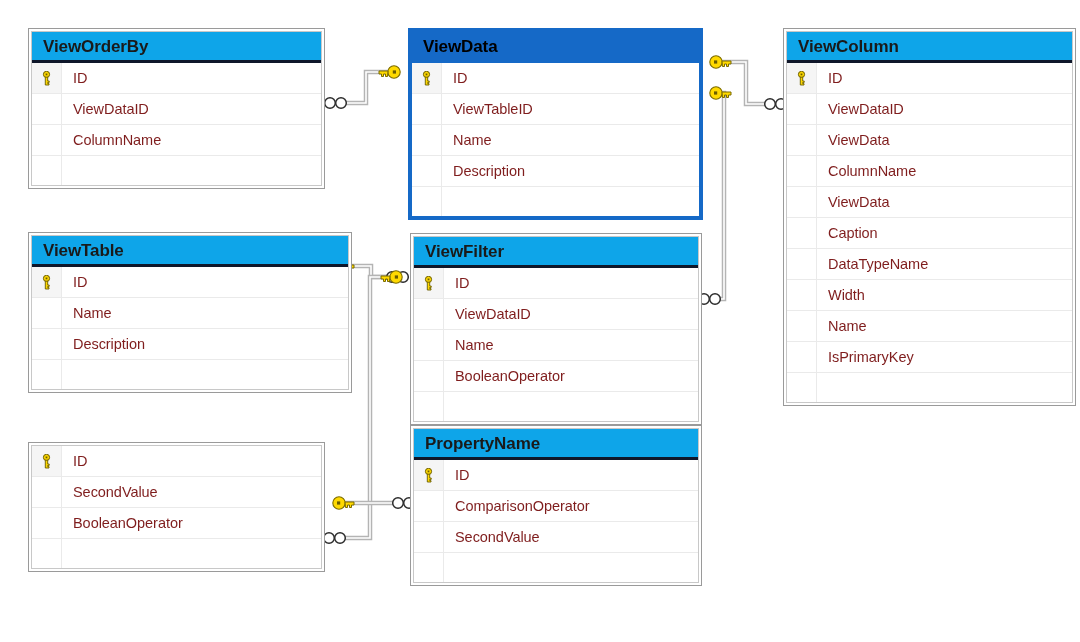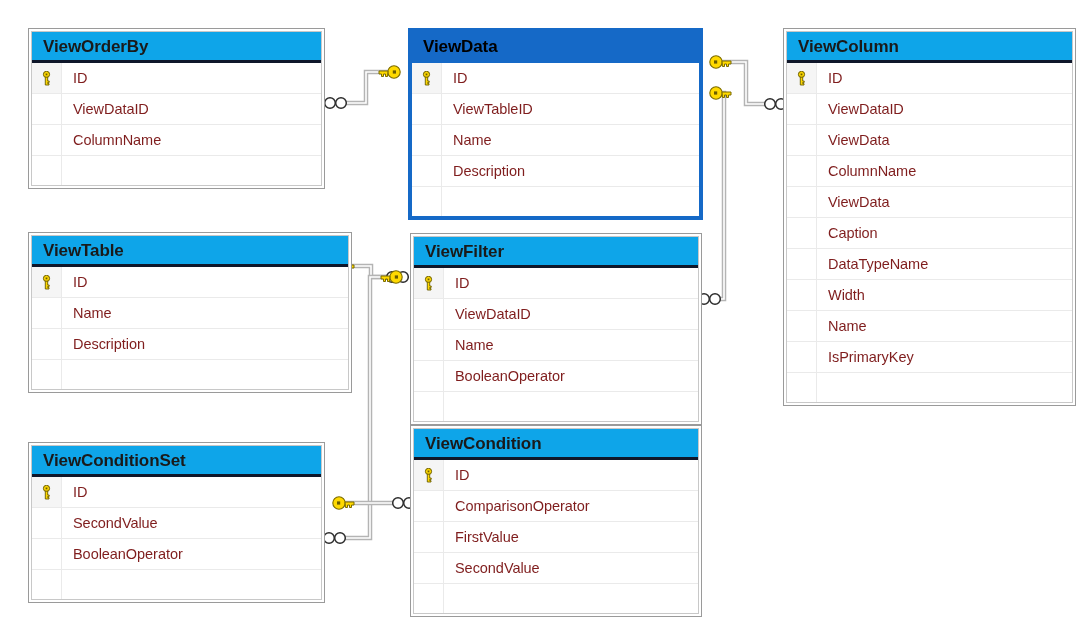--- a/index.html
+++ b/index.html
@@ -251,21 +251,20 @@
             </div>
             <div class="row empty">
               <div class="row-gutter"></div>
               <div class="row-name"></div>
             </div>
           </div>
         </div>
       </div>
       <div class="entity" style="left: 28px; top: 442px; width: 297px;">
         <div class="entity-inner">
-          <div class="entity-title">ViewConditionSet</div>
           <div class="rows">
             <div class="row pk">
               <div class="row-gutter">
                 <svg class="key-icon" viewBox="0 0 9 15" xmlns="http://www.w3.org/2000/svg">
                   <circle cx="4.5" cy="3.4" r="3.1" fill="#ffd900" stroke="#6b5d00" stroke-width="1"></circle>
                   <rect x="3.6" y="2.5" width="1.8" height="1.8" fill="#6b5d00"></rect>
                   <path d="M3.3 6.2 L5.7 6.2 L5.7 10 L7.2 10 L7.2 11.4 L5.7 11.4 L5.7 12.6 L7 12.6 L7 14 L3.3 14 Z" fill="#ffd900" stroke="#6b5d00" stroke-width="0.9"></path>
                 </svg>
               </div>
               <div class="row-name">ID</div>
@@ -346,39 +345,35 @@
             </div>
             <div class="row empty">
               <div class="row-gutter"></div>
               <div class="row-name"></div>
             </div>
           </div>
         </div>
       </div>
       <div class="entity" style="left: 410px; top: 425px; width: 292px;">
         <div class="entity-inner">
-          <div class="entity-title">ViewCondition</div>
+          <div class="entity-title">PropertyName</div>
           <div class="rows">
             <div class="row pk">
               <div class="row-gutter">
                 <svg class="key-icon" viewBox="0 0 9 15" xmlns="http://www.w3.org/2000/svg">
                   <circle cx="4.5" cy="3.4" r="3.1" fill="#ffd900" stroke="#6b5d00" stroke-width="1"></circle>
                   <rect x="3.6" y="2.5" width="1.8" height="1.8" fill="#6b5d00"></rect>
                   <path d="M3.3 6.2 L5.7 6.2 L5.7 10 L7.2 10 L7.2 11.4 L5.7 11.4 L5.7 12.6 L7 12.6 L7 14 L3.3 14 Z" fill="#ffd900" stroke="#6b5d00" stroke-width="0.9"></path>
                 </svg>
               </div>
               <div class="row-name">ID</div>
             </div>
             <div class="row">
               <div class="row-gutter"></div>
               <div class="row-name">ComparisonOperator</div>
-            </div>
-            <div class="row">
-              <div class="row-gutter"></div>
-              <div class="row-name">FirstValue</div>
             </div>
             <div class="row">
               <div class="row-gutter"></div>
               <div class="row-name">SecondValue</div>
             </div>
             <div class="row empty">
               <div class="row-gutter"></div>
               <div class="row-name"></div>
             </div>
           </div>

